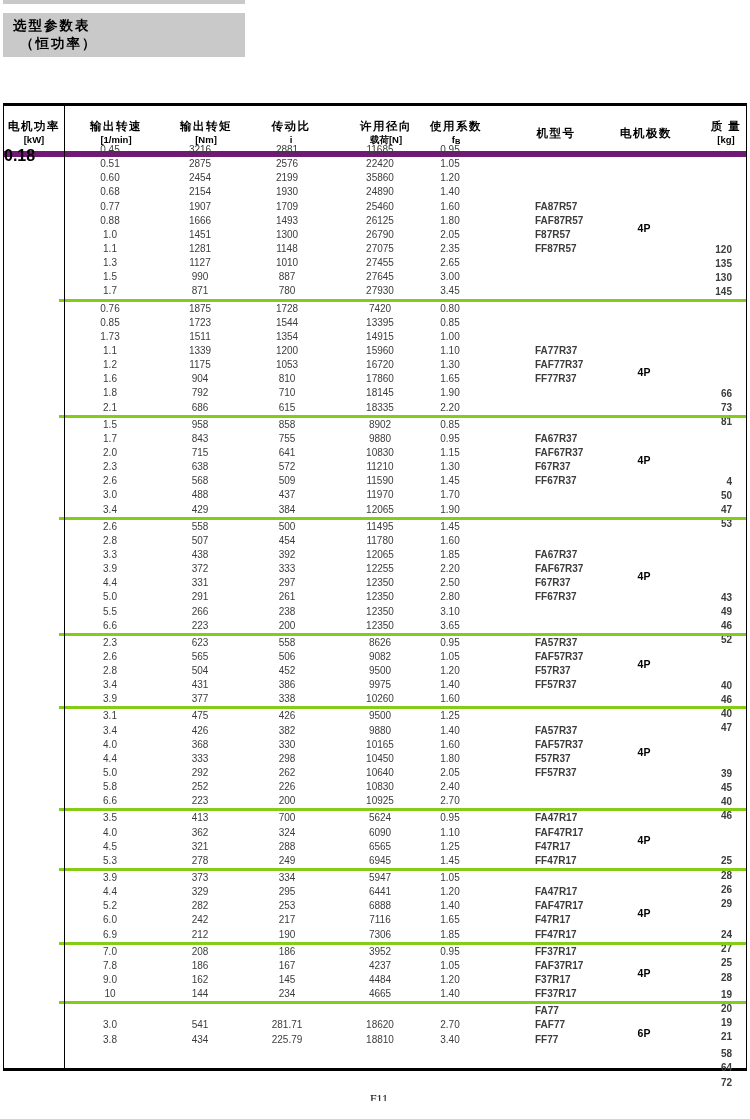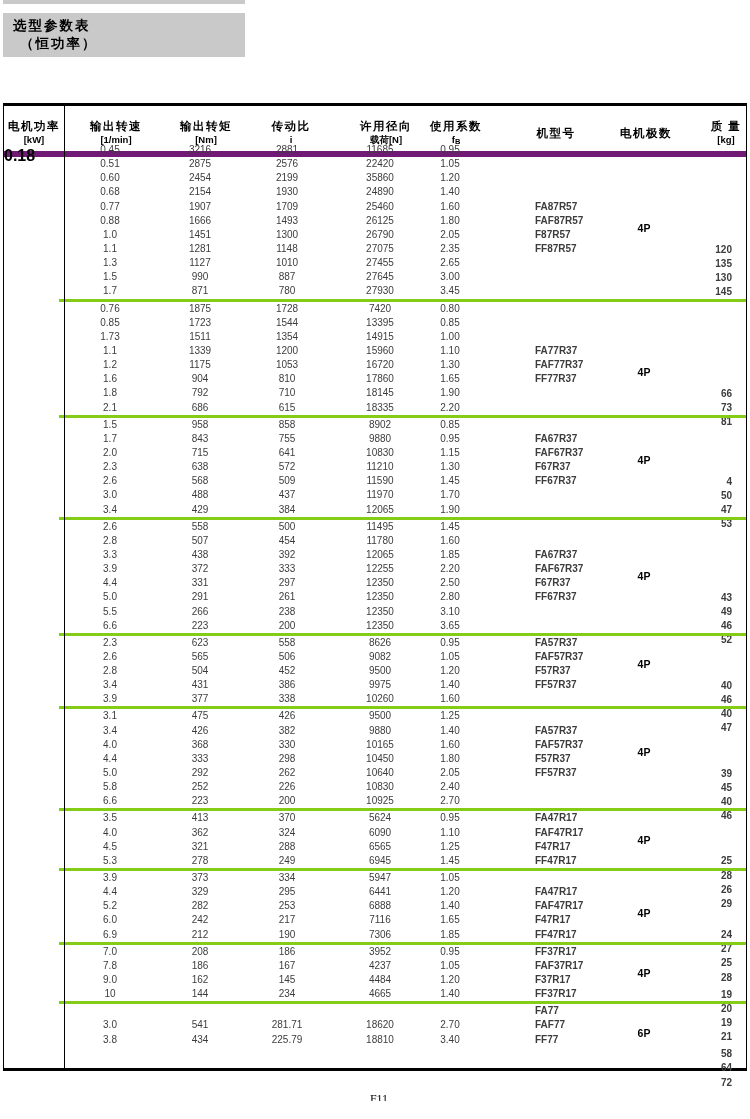--- a/index.html
+++ b/index.html
@@ -482,21 +482,21 @@
               <span class="c-ratio">200</span>
               <span class="c-load">10925</span>
               <span class="c-fb">2.70</span>
             </div>
             <div class="poles" style="top: 14.15px; height: 56.6px;">4P</div>
           </div>
           <div class="group">
             <div class="trow">
               <span class="c-speed">3.5</span>
               <span class="c-torque">413</span>
-              <span class="c-ratio">370</span>
+              <span class="c-ratio">700</span>
               <span class="c-load">5624</span>
               <span class="c-fb">0.95</span>
               <span class="c-model">FA47R17</span>
               <span class="c-weight">25</span>
             </div>
             <div class="trow">
               <span class="c-speed">4.0</span>
               <span class="c-torque">362</span>
               <span class="c-ratio">324</span>
               <span class="c-load">6090</span>

